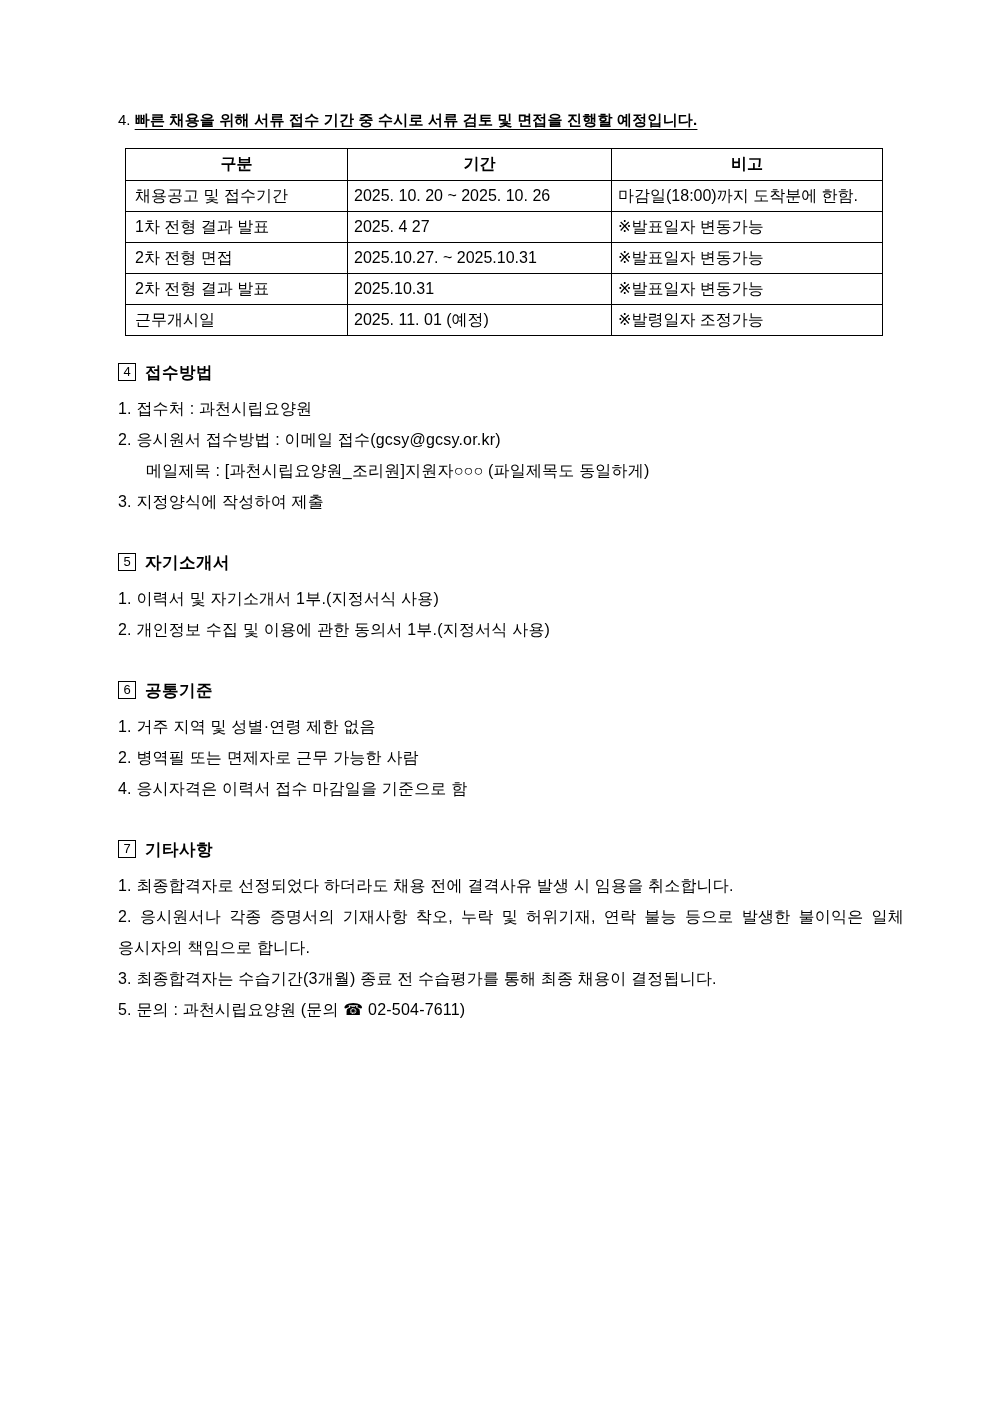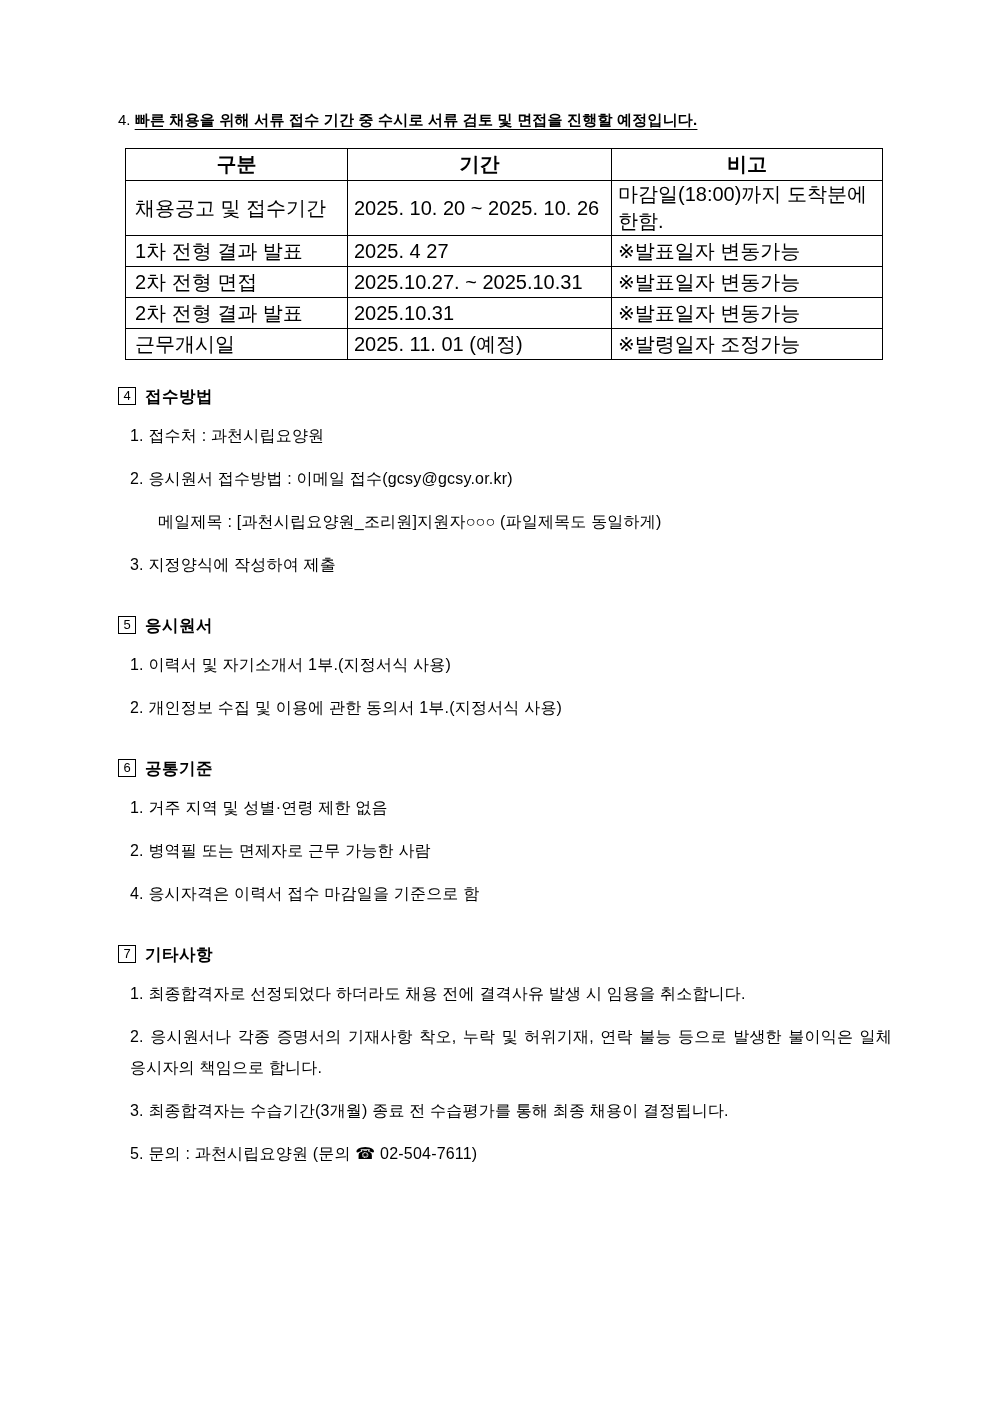--- a/index.html
+++ b/index.html
@@ -28,21 +28,21 @@
   }
   
   table.sched{
     border-collapse:collapse;
     margin-left:7px;
     width:757px;
     table-layout:fixed;
   }
   table.sched th,table.sched td{
     border:1.5px solid #000;
-    font-size:20px;
+    font-size:16px;
     padding:0 6px;
     height:30px;
     vertical-align:middle;
   }
   table.sched th{font-weight:bold;text-align:center;height:31px;}
   table.sched td{text-align:left;}
   table.sched td.cat{text-align:left;padding-left:9px;}
   col.c1{width:222px;} col.c2{width:264px;} col.c3{width:271px;}
   
   .section{margin-top:33px;}
@@ -54,21 +54,21 @@
   .boxnum{
     display:inline-flex;align-items:center;justify-content:center;
     box-sizing:border-box;
     width:18px;height:18px;
     border:1.2px solid #000;
     font-size:13px;font-weight:normal;
     margin-right:9px;
   }
   .sec-title{font-weight:bold;letter-spacing:0.5px;}
   .item{
-    margin:12px;
+    margin:0;
     font-size:16px;line-height:31px;
     text-align:justify;
     word-break:keep-all;
     letter-spacing:0.2px;
   }
   .item.indent{padding-left:28px;}
 </style>
 </head>
 <body>
 
@@ -128,21 +128,21 @@
     </div>
     <p class="item">1. 접수처 : 과천시립요양원</p>
     <p class="item">2. 응시원서 접수방법 : 이메일 접수(gcsy@gcsy.or.kr)</p>
     <p class="item indent">메일제목 : [과천시립요양원_조리원]지원자○○○ (파일제목도 동일하게)</p>
     <p class="item">3. 지정양식에 작성하여 제출</p>
   </div>
 
   <div class="section">
     <div class="sec-head">
       <span class="boxnum">5</span>
-      <span class="sec-title">응시원서</span>
+      <span class="sec-title">자기소개서</span>
     </div>
     <p class="item">1. 이력서 및 자기소개서 1부.(지정서식 사용)</p>
     <p class="item">2. 개인정보 수집 및 이용에 관한 동의서 1부.(지정서식 사용)</p>
   </div>
 
   <div class="section">
     <div class="sec-head">
       <span class="boxnum">6</span>
       <span class="sec-title">공통기준</span>
     </div>

